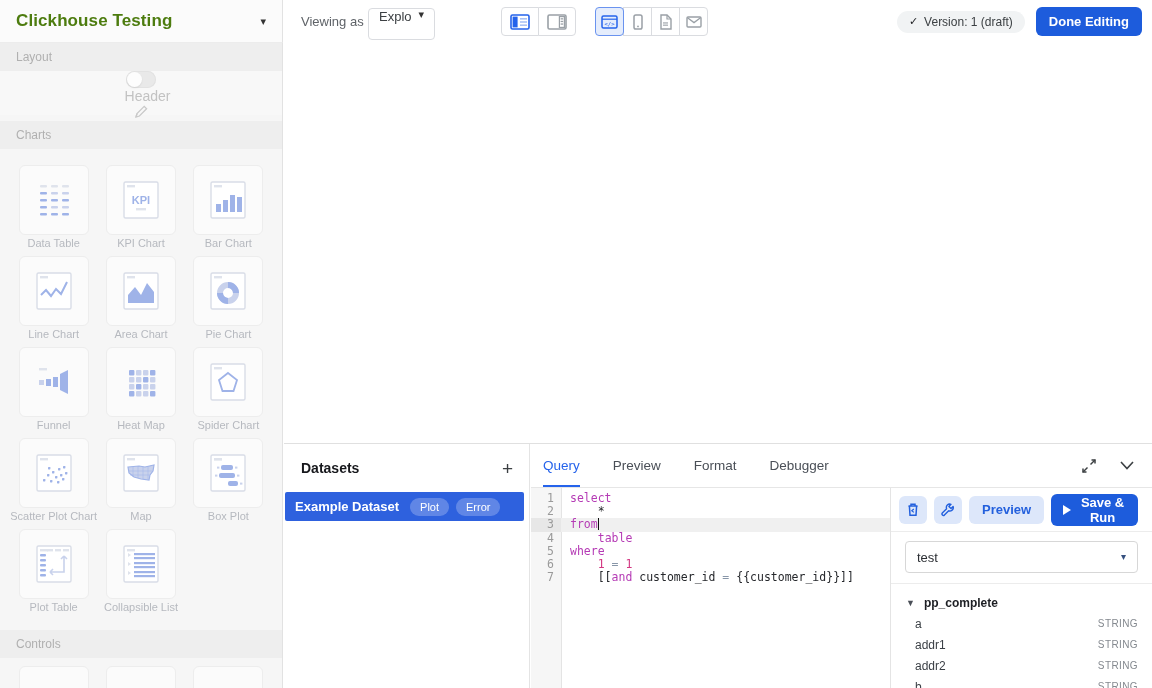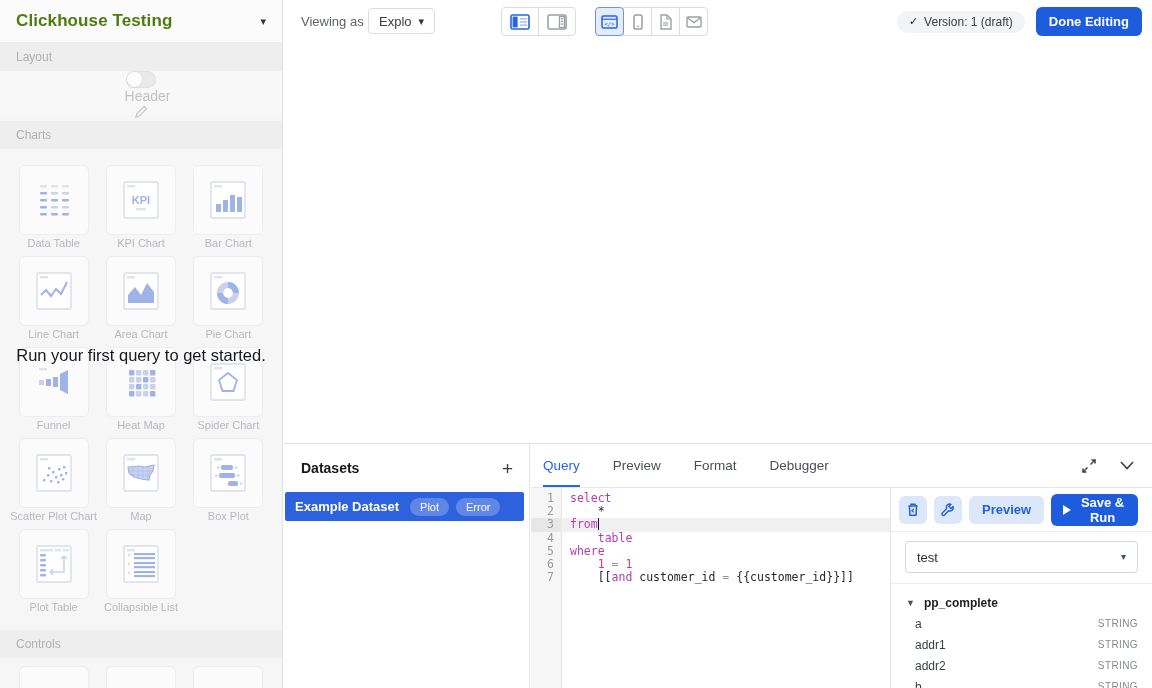--- a/index.html
+++ b/index.html
@@ -16,23 +16,23 @@
     position:absolute;left:0;top:0;width:283px;height:43px;background:#fbfbfb;
     border-right:1px solid #e2e2e2;border-bottom:1px solid #ececec;
     display:flex;align-items:center;justify-content:space-between;
     padding:0 16px;box-sizing:border-box;cursor:pointer;
   }
   .sb-title{font-size:17px;font-weight:700;color:#4d7c0f;letter-spacing:.1px;}
   .caret{font-size:11px;color:#333;line-height:1;}
   .tb-rest{position:absolute;left:284px;top:0;right:0;height:43px;}
   .viewing-label{position:absolute;left:17px;top:14px;font-size:13px;color:#5f6368;}
   .explo-btn{
-    position:absolute;left:84px;top:8px;height:26px;
+    position:absolute;left:84px;top:8px;height:32px;
     background:#fff;border:1px solid #dadce0;border-radius:4px;
-    font-size:13px;color:#3c4043;padding:0 10px;display:flex;align-items:center;gap:7px;
+    font-size:13px;color:#3c4043;padding:0 10px;display:flex;gap:7px;
     font-family:inherit;cursor:pointer;
   }
   .seg{position:absolute;top:7px;display:flex;}
   .seg1{left:217px;}
   .seg2{left:311px;}
   .seg-btn{
     width:38px;height:29px;background:#fff;border:1px solid #dadce0;margin-left:-1px;
     display:flex;align-items:center;justify-content:center;cursor:pointer;padding:0;
   }
   .seg2 .seg-btn{width:29px;}
@@ -549,23 +549,20 @@
           <div class="chart-card"></div>
         </div>
         <div class="chart-card-wrap">
           <div class="chart-card"></div>
         </div>
         <div class="chart-card-wrap">
           <div class="chart-card"></div>
         </div>
       </div>
     </div>
-    <div class="sb-overlay">
-      <div class="inner">Run your first query to get started.</div>
-    </div>
   </aside>
 
   <main class="canvas"></main>
 
   <section class="bottom">
 
     <div class="datasets">
       <div class="ds-head">
         <span class="ds-title">Datasets</span>
         <span class="plus-icon">+</span>

